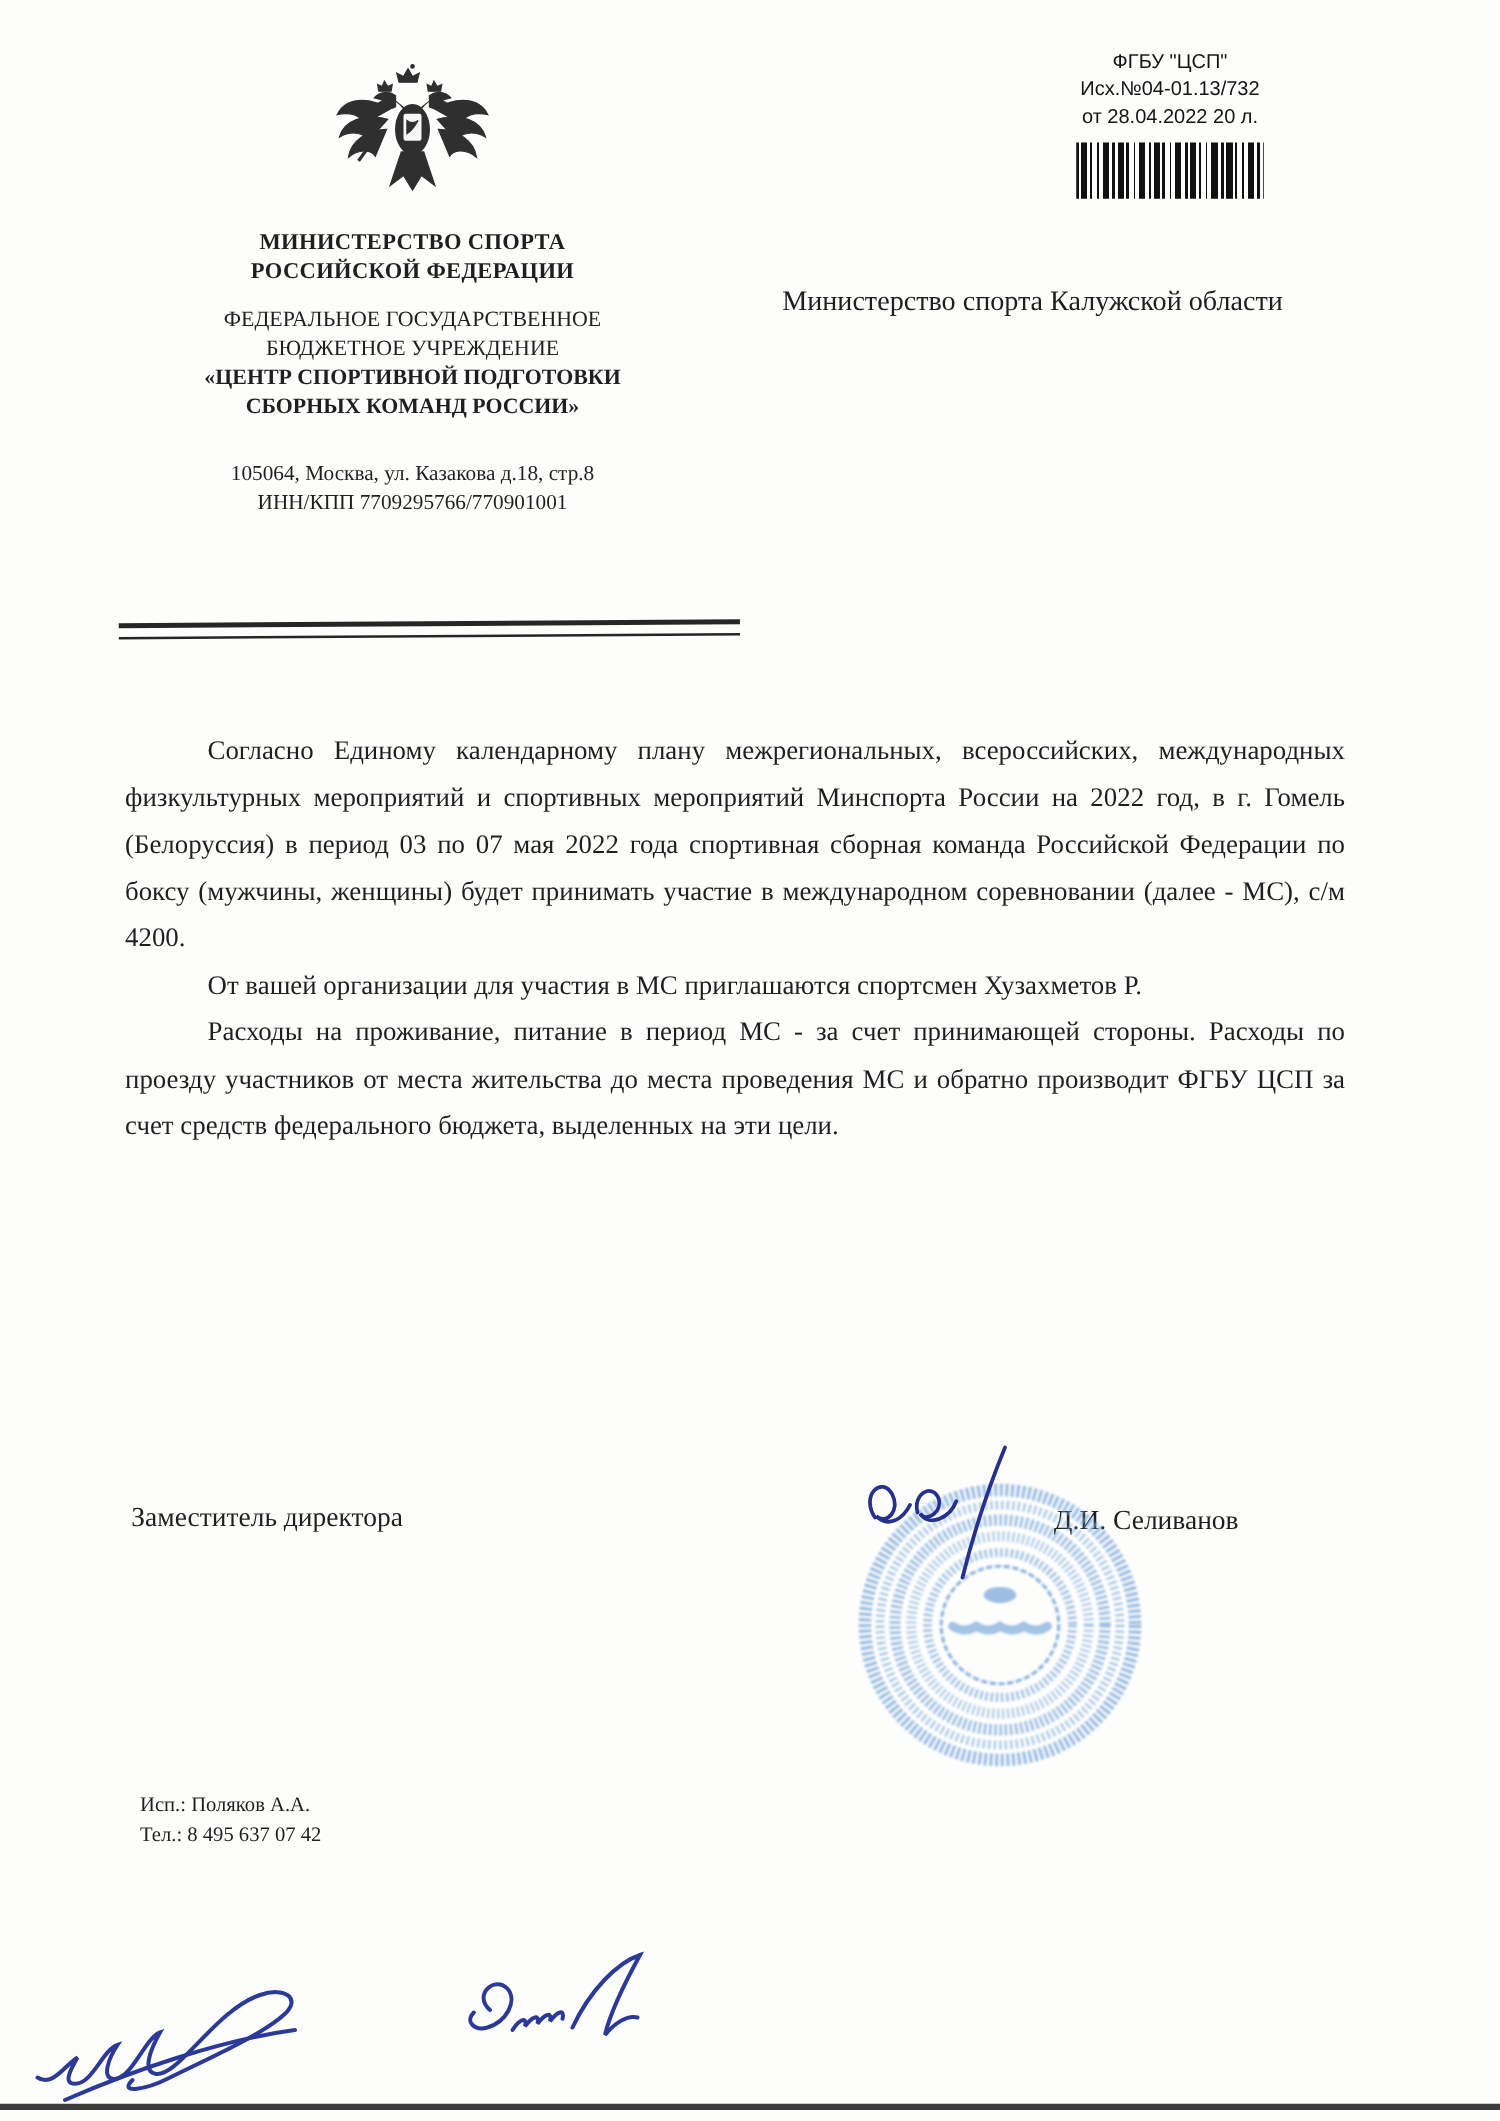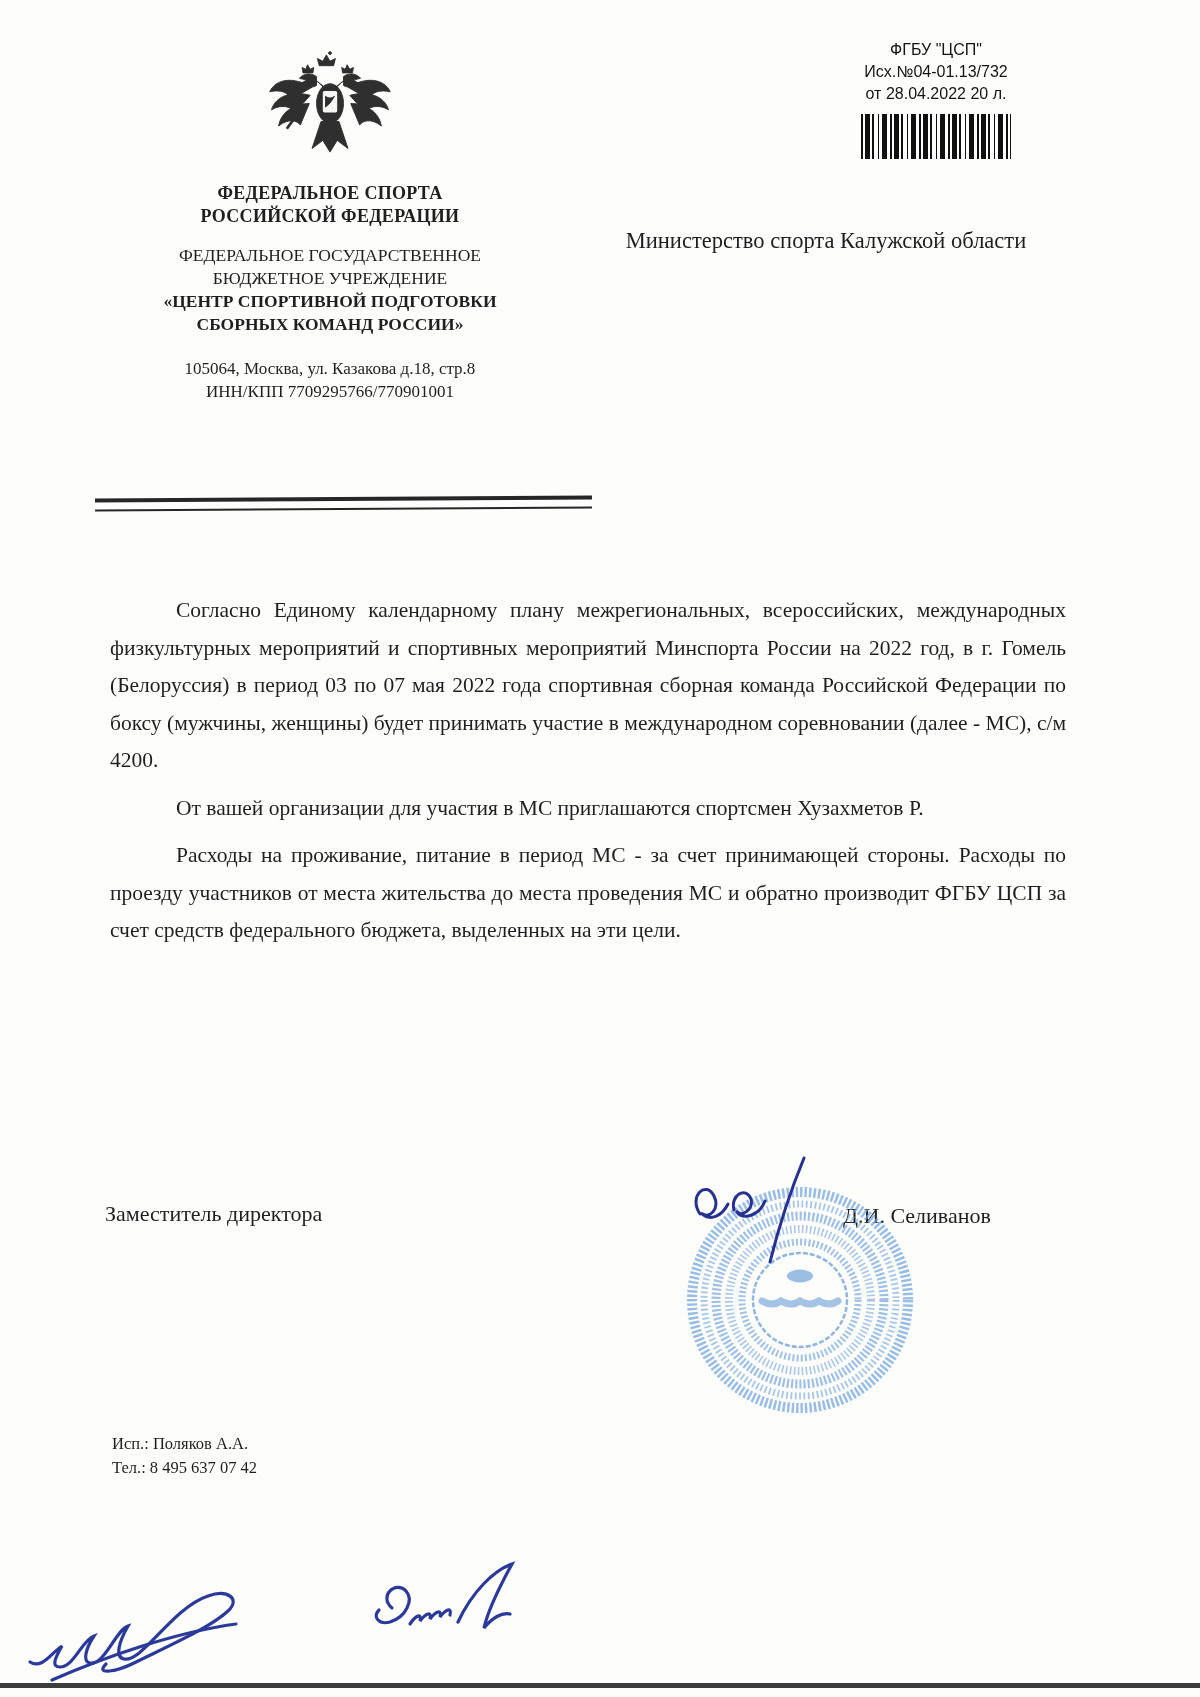--- a/index.html
+++ b/index.html
@@ -7,21 +7,21 @@
     position:relative;width:1200px;height:1697px;margin:0 auto;
     background:#fdfdfc;overflow:hidden;
     font-family:"Liberation Serif","DejaVu Serif",serif;color:#1f1f1f;
   }
   
   .emblem{position:absolute;left:267px;top:38px;width:126px;height:140px;}
   .lh{position:absolute;left:80px;top:182px;width:500px;text-align:center;}
   .lh .ministry{font-weight:bold;font-size:18px;line-height:23px;letter-spacing:.3px;}
   .lh .org{margin-top:16px;font-size:17.5px;line-height:23px;}
   .lh .org .b{font-weight:bold;}
-  .lh .addr{margin-top:22px;font-size:17px;line-height:22.5px;}
+  .lh .addr{margin-top:32px;font-size:17px;line-height:22.5px;}
   .lh .addr .u{text-decoration:underline;}
   
   .rule{
     position:absolute;left:95px;top:497px;width:497px;height:7px;
     border-top:4px solid #262626;border-bottom:2px solid #262626;
     transform:rotate(-0.35deg);
   }
   
   .ref{
     position:absolute;left:836px;top:39px;width:200px;text-align:center;
@@ -40,21 +40,21 @@
   
   .recipient{
     position:absolute;left:598px;top:224px;width:456px;text-align:center;
     font-size:22.5px;line-height:33px;
   }
   
   .body{
     position:absolute;left:100px;top:582px;width:976px;
     font-size:21.5px;line-height:37.5px;text-align:justify;
   }
-  .body p{margin:10px;text-indent:66px;}
+  .body p{margin:0;text-indent:66px;}
   
   .sig-title{position:absolute;left:105px;top:1201px;font-size:22px;}
   .sig-name{position:absolute;left:843px;top:1203px;font-size:22px;}
   .stamp{position:absolute;left:658px;top:1158px;width:285px;height:285px;}
   .sig-script{position:absolute;left:686px;top:1150px;width:185px;height:125px;}
   
   .executor{position:absolute;left:112px;top:1432px;font-size:16.5px;line-height:24px;}
   
   .bsig1{position:absolute;left:22px;top:1570px;width:252px;height:118px;}
   .bsig2{position:absolute;left:358px;top:1560px;width:218px;height:108px;}
@@ -96,21 +96,21 @@
       <circle cx="106" cy="68" r="4.5" fill="none" stroke-width="2.2"></circle>
       <path d="M106 62 v-5 M103.5 59.5 h5" stroke-width="1.8" fill="none"></path>
 
       <rect x="61" y="45" width="18" height="26" rx="3" fill="#f6f6f4" stroke-width="2"></rect>
       <path d="M65 52 q5 4 10 0 q-5 9 -10 12 z" stroke-width="1"></path>
     </g>
   </svg>
 
   <div class="lh">
     <div class="ministry">
-      <div>ФЕДЕРАЛЬНОЕ СПОРТА</div>
+      <div>МИНИСТЕРСТВО СПОРТА</div>
       <div>РОССИЙСКОЙ ФЕДЕРАЦИИ</div>
     </div>
     <div class="org">
       <div>ФЕДЕРАЛЬНОЕ ГОСУДАРСТВЕННОЕ</div>
       <div>БЮДЖЕТНОЕ УЧРЕЖДЕНИЕ</div>
       <div class="b">«ЦЕНТР СПОРТИВНОЙ ПОДГОТОВКИ</div>
       <div class="b">СБОРНЫХ КОМАНД РОССИИ»</div>
     </div>
     <div class="addr">
       <div>105064, Москва, ул. Казакова д.18, стр.8</div>

